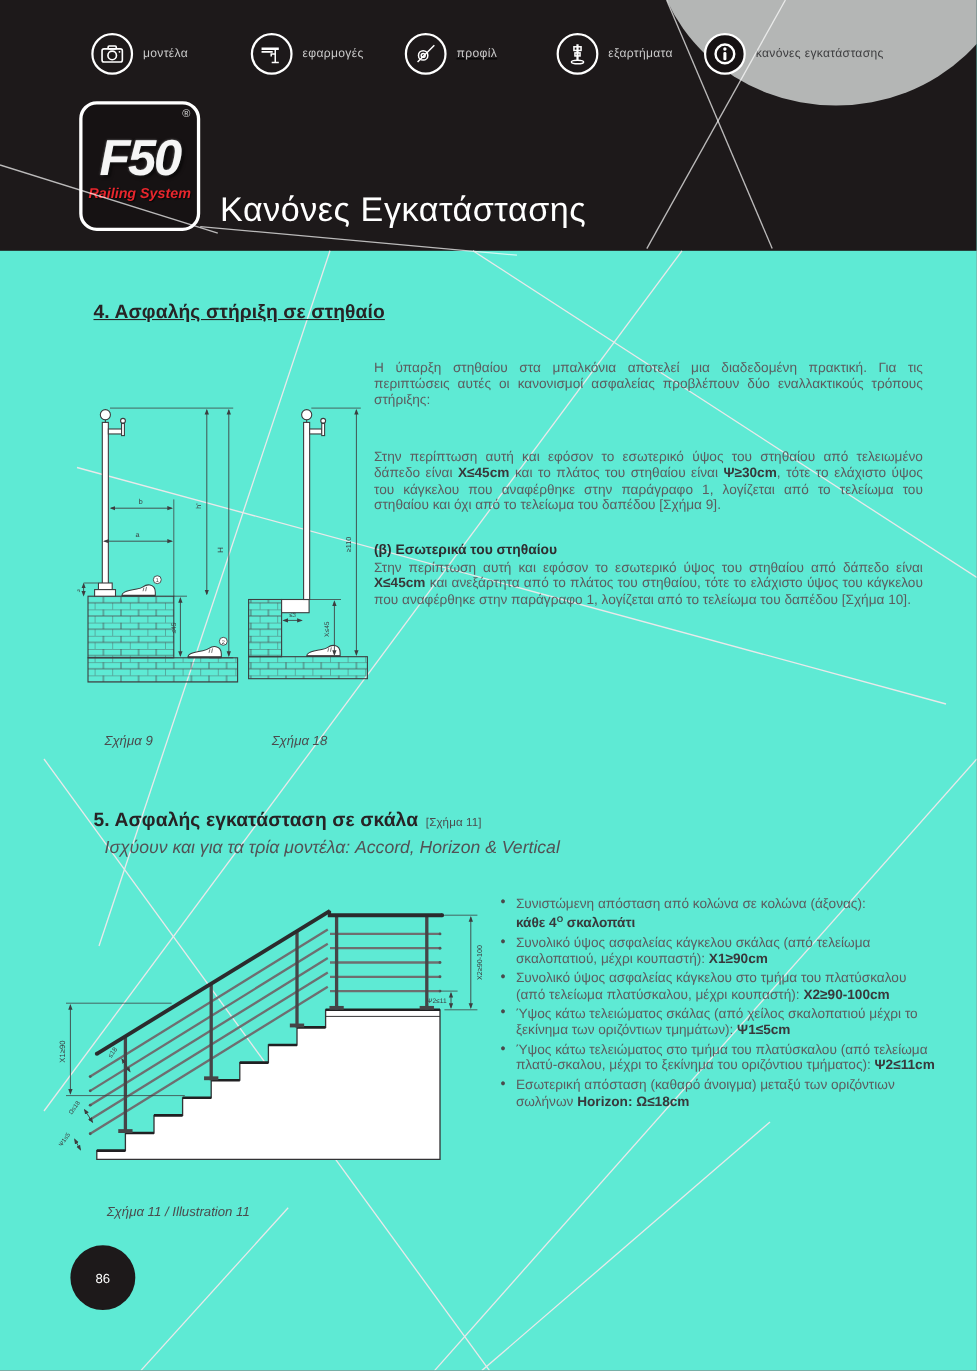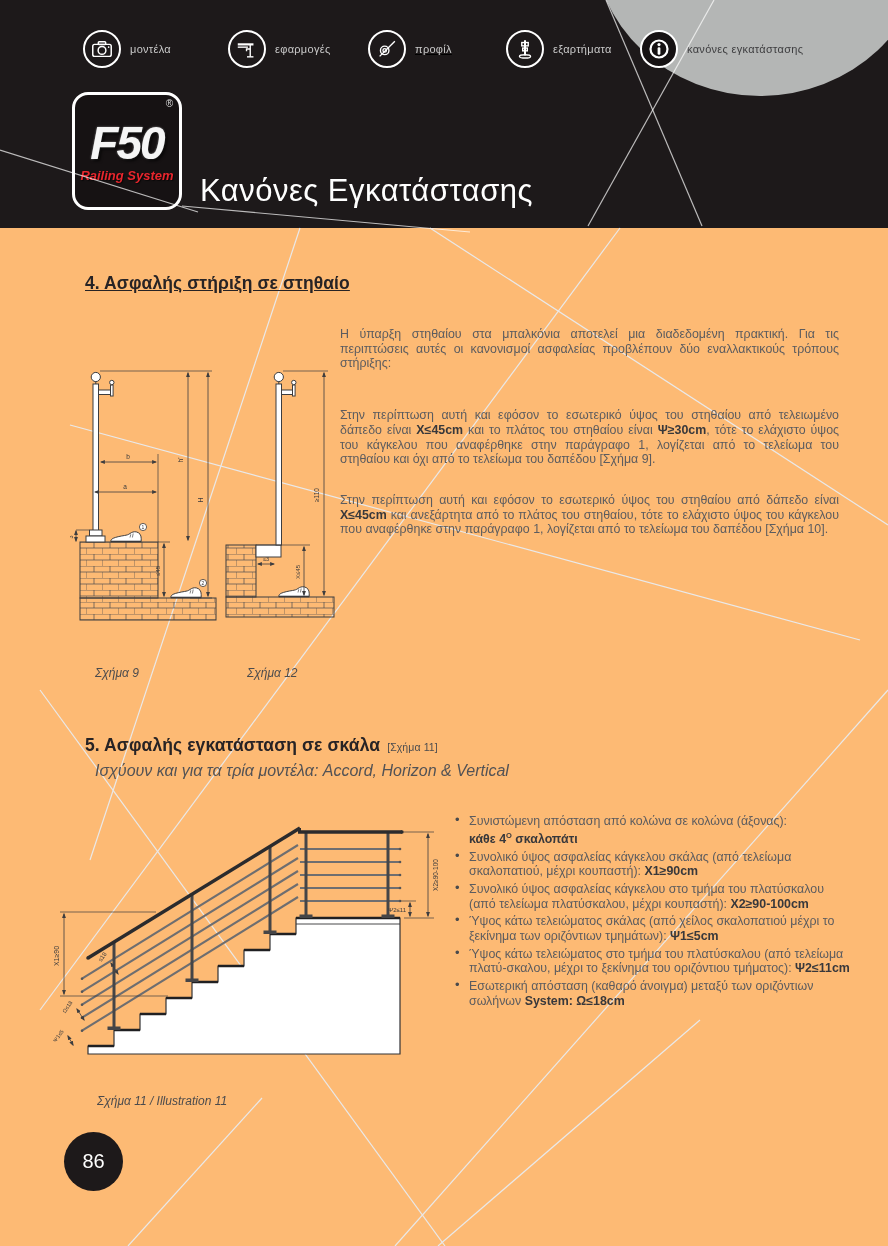--- a/index.html
+++ b/index.html
@@ -1,18 +1,18 @@
 <!DOCTYPE html>
 <html><head>
 <meta charset="utf-8">
 <style>
   html,body { margin:0; padding:0; background:#888; }
   .page {
     position:relative; width:888px; height:1246px; margin:0 auto;
-    background:#fdba74; overflow:hidden;
+    background:#5eead4; overflow:hidden;
     font-family:"Liberation Sans", sans-serif;
   }
   
   .header {
     position:absolute; left:0; top:0; width:888px; height:228px;
     background:#1d191a; z-index:0;
   }
   .gray-ellipse {
     position:absolute; left:593px; top:-218px; width:334px; height:314px;
     border-radius:50%; background:#b4b6b5;
@@ -73,21 +73,21 @@
   .bullets sup { font-size:7.5px; font-weight:bold; }
   strong.nl { display:block; }
   .fig { position:absolute; }
   .fig-caption {
     position:absolute; font-size:12px; font-style:italic; color:#4b4b4d;margin-top:36px;
   }
   .pagenum {
     position:absolute; left:64px; top:1132px; width:59px; height:59px;
     background:#1d191a; border-radius:50%; color:#fff;
     display:flex; align-items:center; justify-content:center;
-    font-size:20px;
+    font-size:12px;
   }
   svg text { font-family:"Liberation Sans", sans-serif; fill:#3a3a3c; }
 </style>
 </head>
 <body>
 
 <div class="page">
 
   <div class="header">
     <div class="gray-ellipse"></div>
@@ -278,25 +278,26 @@
 
       <g stroke="#3d3d3f" stroke-width="0.8">
         <line x1="104" y1="23" x2="104" y2="245" marker-start="url(#ar10)" marker-end="url(#ar10)"></line>
         <line x1="84" y1="197" x2="84" y2="245" marker-start="url(#ar10)" marker-end="url(#ar10)"></line>
         <line x1="38" y1="214" x2="54" y2="214" marker-start="url(#ar10)" marker-end="url(#ar10)"></line>
       </g>
       <text x="99" y="145" text-anchor="middle" font-size="6.5" transform="rotate(-90 99 145)">≥110</text>
       <text x="79.5" y="222" text-anchor="middle" font-size="6" transform="rotate(-90 79.5 222)">X≤45</text>
       <text x="46" y="211" text-anchor="middle" font-size="5.5">≤3</text>
     </svg>
-    <div class="fig-caption" style="left:247px; top:630px;">Σχήμα 12</div>
+    <div class="fig-caption" style="left:247px; top:630px;">Σχήμα 18</div>
 
     <div class="col4">
       <p class="intro">Η ύπαρξη στηθαίου στα μπαλκόνια αποτελεί μια διαδεδομένη πρακτική. Για τις περιπτώσεις αυτές οι κανονισμοί ασφαλείας προβλέπουν δύο εναλλακτικούς τρόπους στήριξης:</p>
       <p class="para"><span>Στην περίπτωση αυτή και εφόσον το εσωτερικό ύψος του στηθαίου από τελειωμένο δάπεδο είναι </span><strong class="val">X≤45cm</strong><span> και το πλάτος του στηθαίου είναι </span><strong class="val">Ψ≥30cm</strong><span>, τότε το ελάχιστο ύψος του κάγκελου που αναφέρθηκε στην παράγραφο 1, λογίζεται από το τελείωμα του στηθαίου και όχι από το τελείωμα του δαπέδου [Σχήμα 9].</span></p>
+      <h5>(β) Εσωτερικά του στηθαίου</h5>
       <p class="para"><span>Στην περίπτωση αυτή και εφόσον το εσωτερικό ύψος του στηθαίου από δάπεδο είναι </span><strong class="val">X≤45cm</strong><span> και ανεξάρτητα από το πλάτος του στηθαίου, τότε το ελάχιστο ύψος του κάγκελου που αναφέρθηκε στην παράγραφο 1, λογίζεται από το τελείωμα του δαπέδου [Σχήμα 10].</span></p>
     </div>
 
     <h2 class="sec-heading" style="left:85px; top:720px;"><span>5. Ασφαλής εγκατάσταση σε σκάλα</span><span class="sec-ref">[Σχήμα 11]</span></h2>
 
     <div class="note5">Ισχύουν και για τα τρία μοντέλα: Accord, Horizon &amp; Vertical</div>
 
     <svg class="fig" style="left:48px; top:816px;" width="405" height="242" viewBox="0 0 405 242">
       <defs>
         <marker id="ar11" viewBox="0 0 8 8" refX="6" refY="4" markerWidth="6.5" markerHeight="6.5" orient="auto-start-reverse">
@@ -381,21 +382,21 @@
       <text x="12" y="221" text-anchor="middle" font-size="5.5" transform="rotate(-55 12 221)">Ψ1≤5</text>
     </svg>
     <div class="fig-caption" style="left:97px; top:1058px;">Σχήμα 11 / Illustration 11</div>
 
     <ul class="bullets">
       <li><span class="dot">•</span><span>Συνιστώμενη απόσταση από κολώνα σε κολώνα (άξονας): </span><strong class="val nl"><span>κάθε 4</span><sup>Ο</sup><span> σκαλοπάτι</span></strong></li>
       <li><span class="dot">•</span><span>Συνολικό ύψος ασφαλείας κάγκελου σκάλας (από τελείωμα σκαλοπατιού, μέχρι κουπαστή): </span><strong class="val">X1≥90cm</strong></li>
       <li><span class="dot">•</span><span>Συνολικό ύψος ασφαλείας κάγκελου στο τμήμα του πλατύσκαλου  (από τελείωμα πλατύσκαλου, μέχρι κουπαστή): </span><strong class="val">X2≥90-100cm</strong></li>
       <li><span class="dot">•</span><span>Ύψος κάτω τελειώματος σκάλας (από χείλος σκαλοπατιού μέχρι το ξεκίνημα των οριζόντιων τμημάτων): </span><strong class="val">Ψ1≤5cm</strong></li>
       <li><span class="dot">•</span><span>Ύψος κάτω τελειώματος στο τμήμα του πλατύσκαλου (από τελείωμα πλατύ-σκαλου, μέχρι το ξεκίνημα του οριζόντιου τμήματος): </span><strong class="val">Ψ2≤11cm</strong></li>
-      <li><span class="dot">•</span><span>Εσωτερική απόσταση (καθαρό άνοιγμα) μεταξύ των οριζόντιων σωλήνων </span><strong class="val">System: Ω≤18cm</strong></li>
+      <li><span class="dot">•</span><span>Εσωτερική απόσταση (καθαρό άνοιγμα) μεταξύ των οριζόντιων σωλήνων </span><strong class="val">Horizon: Ω≤18cm</strong></li>
     </ul>
 
     <div class="pagenum">
       <span>86</span>
     </div>
 
   </div>
 </div>
 
 </body></html>

